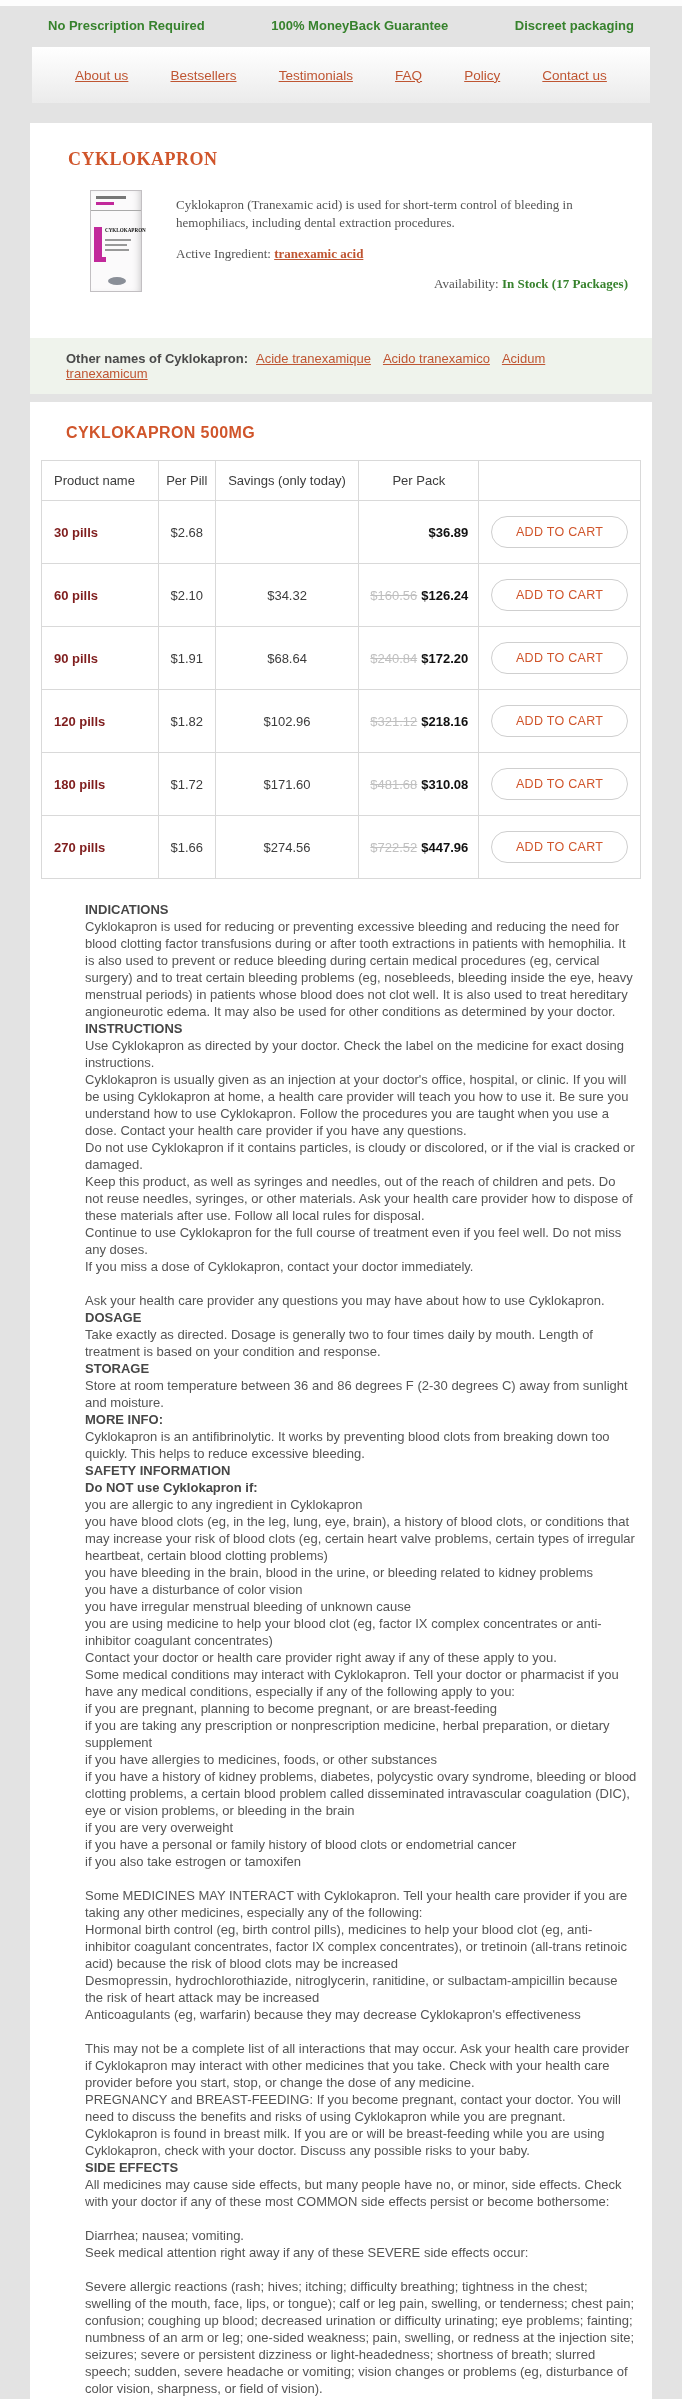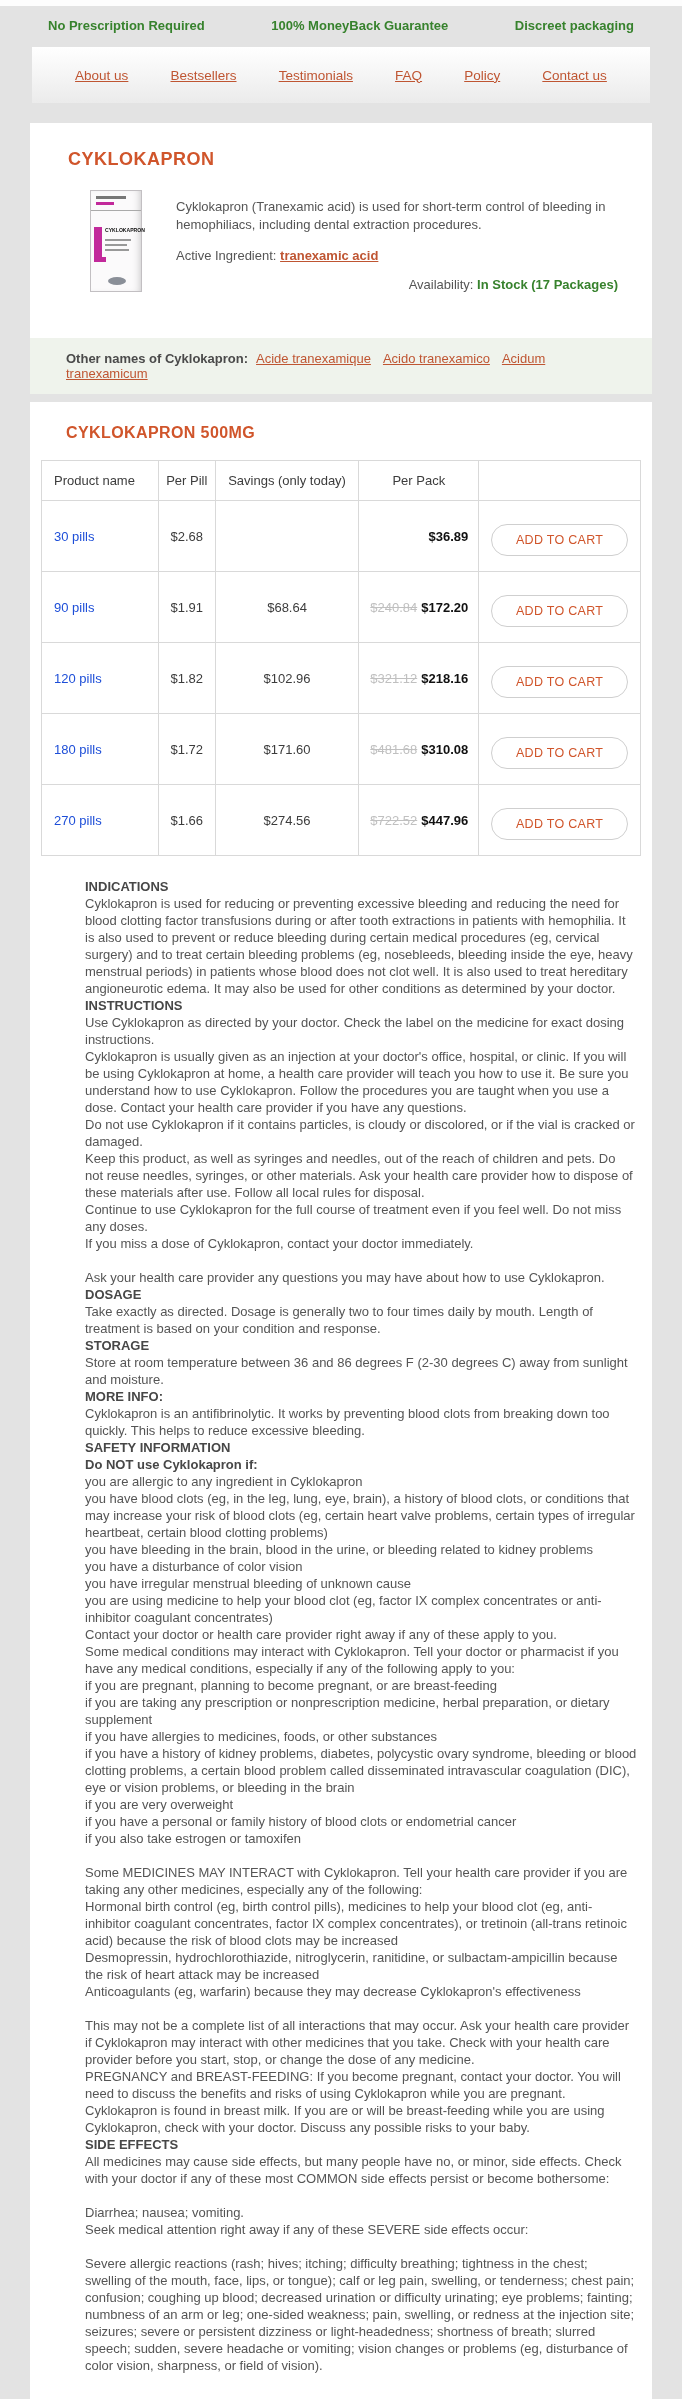--- a/index.html
+++ b/index.html
@@ -28,21 +28,21 @@
   }
   .nav-link {
     color:#bf5532; font-size:13.5px; text-decoration:underline; cursor:pointer;
   }
 
   
   .card { background:#ffffff; margin:20px 30px 0 30px; }
   .card-product { margin-top:20px; }
   .card-pricing { margin-top:8px; padding:6px 11px 26px 11px; }
 
-  .card-inner { padding:20px 24px 0 14px; }
+  .card-inner { padding:20px 14px 0 14px;font-family:Liberation Serif, serif; }
   .product-title {
     margin:6px 0 16px 24px; color:#d0552b; font-size:18px; font-weight:bold;
     letter-spacing:.5px;
   }
   .product-row { display:flex; padding:4px 10px 18px 46px;align-items:flex-end; }
 
   
   .pack {
     position:relative; width:52px; height:102px; background:#fbfafb;
     border:1px solid #c2bfc2; flex:0 0 auto;
@@ -85,32 +85,32 @@
   th, td { border:1px solid #d9d9d9; }
   th {
     font-weight:normal; color:#3c3c3c; padding:12px 4px; text-align:center; font-size:13px;
   }
   th.c-name { text-align:left; padding-left:12px; width:19.5%; }
   th.c-pill { width:9.5%; }
   th.c-save { width:24%; }
   th.c-pack { width:20%; }
   th.c-cart { width:27%; }
   td { padding:15px 4px; color:#3c3c3c; }
-  td.c-name { font-weight:normal; color:#1d4ed8; padding-left:12px; }
+  td.c-name { font-weight:bold; color:#7f1d1d; padding-left:12px; }
   td.c-pill { text-align:center; }
   td.c-save { text-align:center; }
   td.c-pack { text-align:right; padding-right:10px; }
   .old { color:#c0c0c0; text-decoration:line-through; margin-right:4px; }
   .old:empty { display:none; }
   .new { color:#111; font-weight:bold; }
   td.c-cart { text-align:center; }
   .cart-btn {
     background:#fff; border:1px solid #cfcfcf; border-radius:16px;
     color:#d0552b; font-size:12.5px; font-family:"Liberation Sans", sans-serif;
-    padding:8px 24px; cursor:pointer; letter-spacing:.3px; white-space:nowrap;margin-top:8px;
+    padding:8px 24px; cursor:pointer; letter-spacing:.3px; white-space:nowrap;
   }
 
   .info { padding:22px 4px 0 25px; font-size:13px; line-height:17px; color:#555; }
   .block { min-height:0;padding-left:19px; }
   .block.h { font-weight:bold; color:#474747; }
   .block.gap { height:17px; }
 </style>
 </head>
 <body>
 
@@ -192,20 +192,27 @@
       <tbody>
 
           <tr class="price-row">
             <td class="c-name">30 pills</td>
             <td class="c-pill">$2.68</td>
             <td class="c-save"></td>
             <td class="c-pack"><b class="new">$36.89</b></td>
             <td class="c-cart"><button class="cart-btn">ADD TO CART</button></td>
           </tr>
 
+          <tr class="price-row">
+            <td class="c-name">60 pills</td>
+            <td class="c-pill">$2.10</td>
+            <td class="c-save">$34.32</td>
+            <td class="c-pack"><span class="old">$160.56</span><b class="new">$126.24</b></td>
+            <td class="c-cart"><button class="cart-btn">ADD TO CART</button></td>
+          </tr>
 
           <tr class="price-row">
             <td class="c-name">90 pills</td>
             <td class="c-pill">$1.91</td>
             <td class="c-save">$68.64</td>
             <td class="c-pack"><span class="old">$240.84</span><b class="new">$172.20</b></td>
             <td class="c-cart"><button class="cart-btn">ADD TO CART</button></td>
           </tr>
 
           <tr class="price-row">

